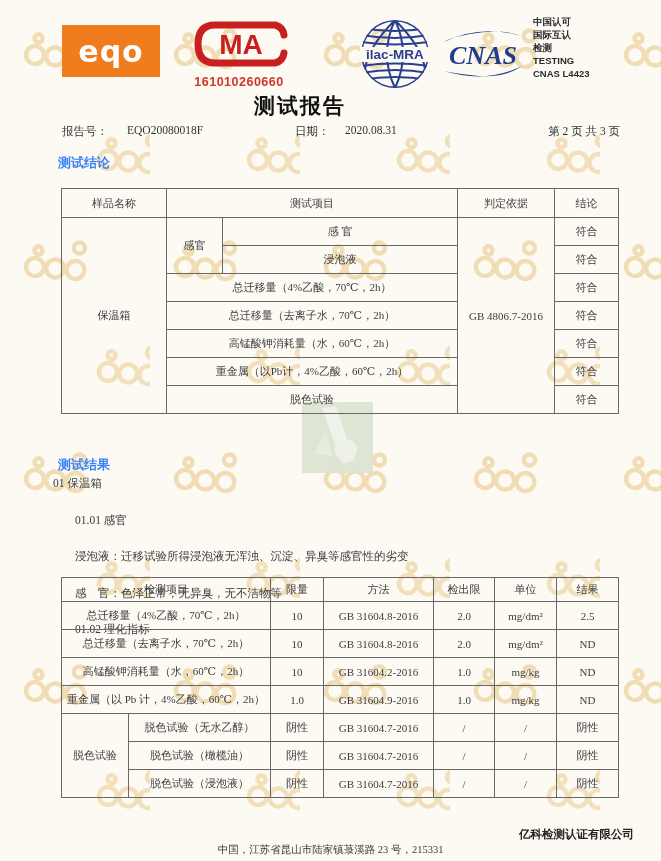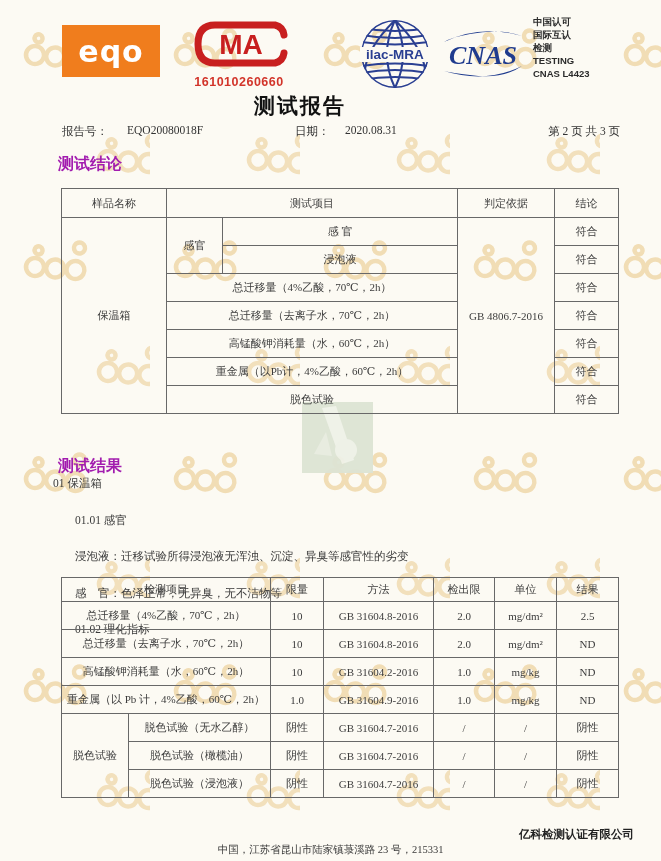--- a/index.html
+++ b/index.html
@@ -40,21 +40,21 @@
   .info-row { position: absolute; top: 124px; left: 0; width: 661px; font-size: 11.5px; color: #333; }
   .info-row span { position: absolute; white-space: nowrap; }
   .lbl-report-no { left: 62px; }
   .val-report-no { left: 127px; }
   .lbl-date { left: 295px; }
   .val-date { left: 345px; }
   .val-pages { left: 480px; width: 140px; text-align: right; }
 
   .sec-heading {
     position: absolute; left: 58px; font-family: "Liberation Sans", sans-serif;
-    font-weight: bold; font-size: 16px; color: #a21caf;
+    font-weight: bold; font-size: 13px; color: #3b82f6;
   }
   .sec-conclusion { top: 154px; }
   .sec-results { top: 456px; }
 
   table.rpt { border-collapse: collapse; table-layout: fixed; position: absolute; left: 61px; background: transparent; }
   table.rpt td, table.rpt th {
     border: 1px solid #686868; font-weight: normal; text-align: center; vertical-align: middle;
     font-size: 11px; color: #3c3c3c; padding: 2px 3px; overflow: hidden; white-space: nowrap;
   }
   #table1 { top: 188px; width: 557px; }

